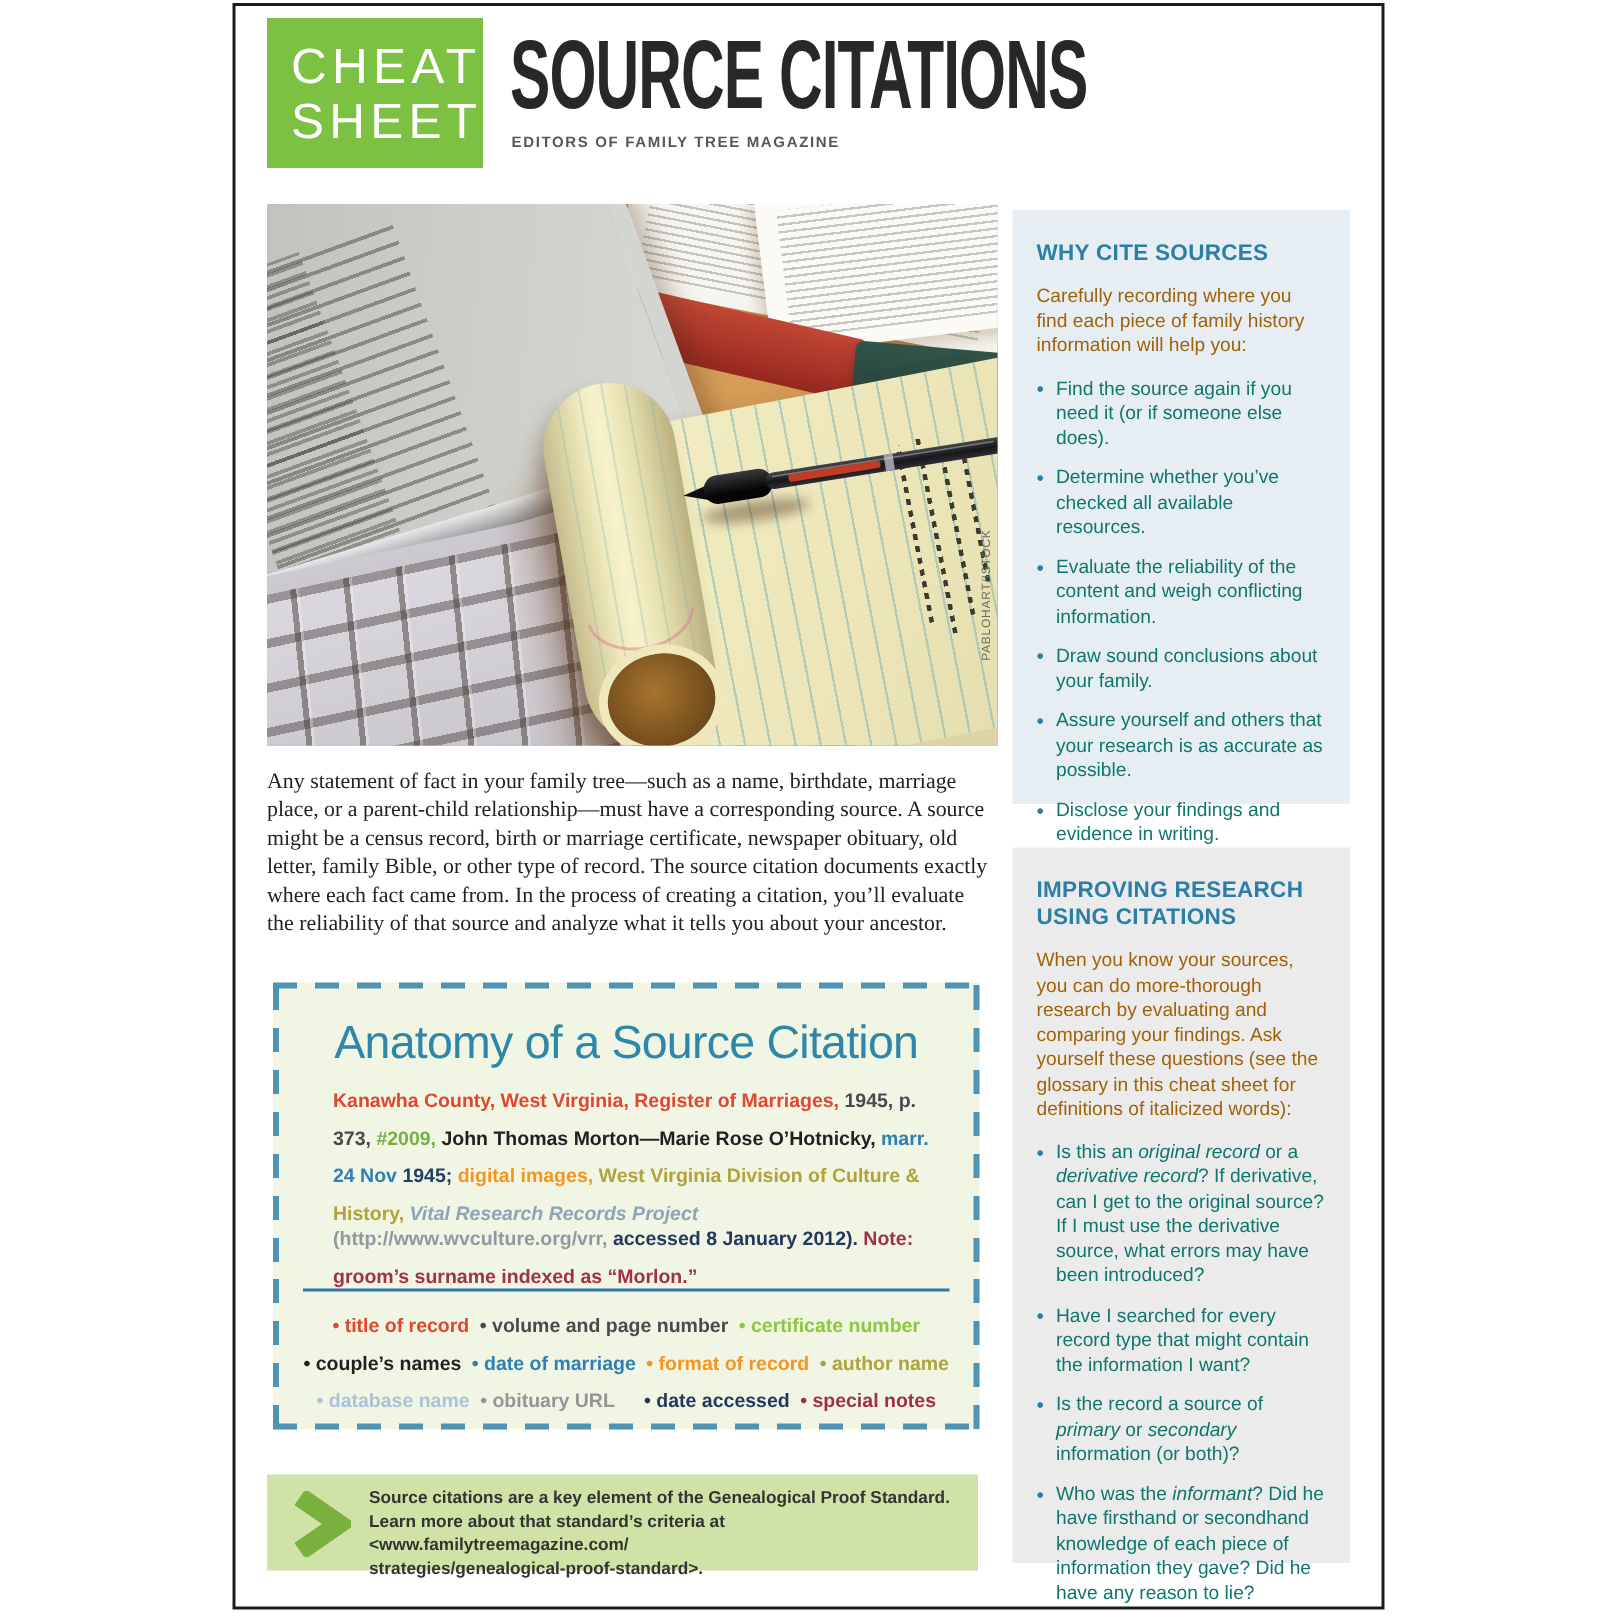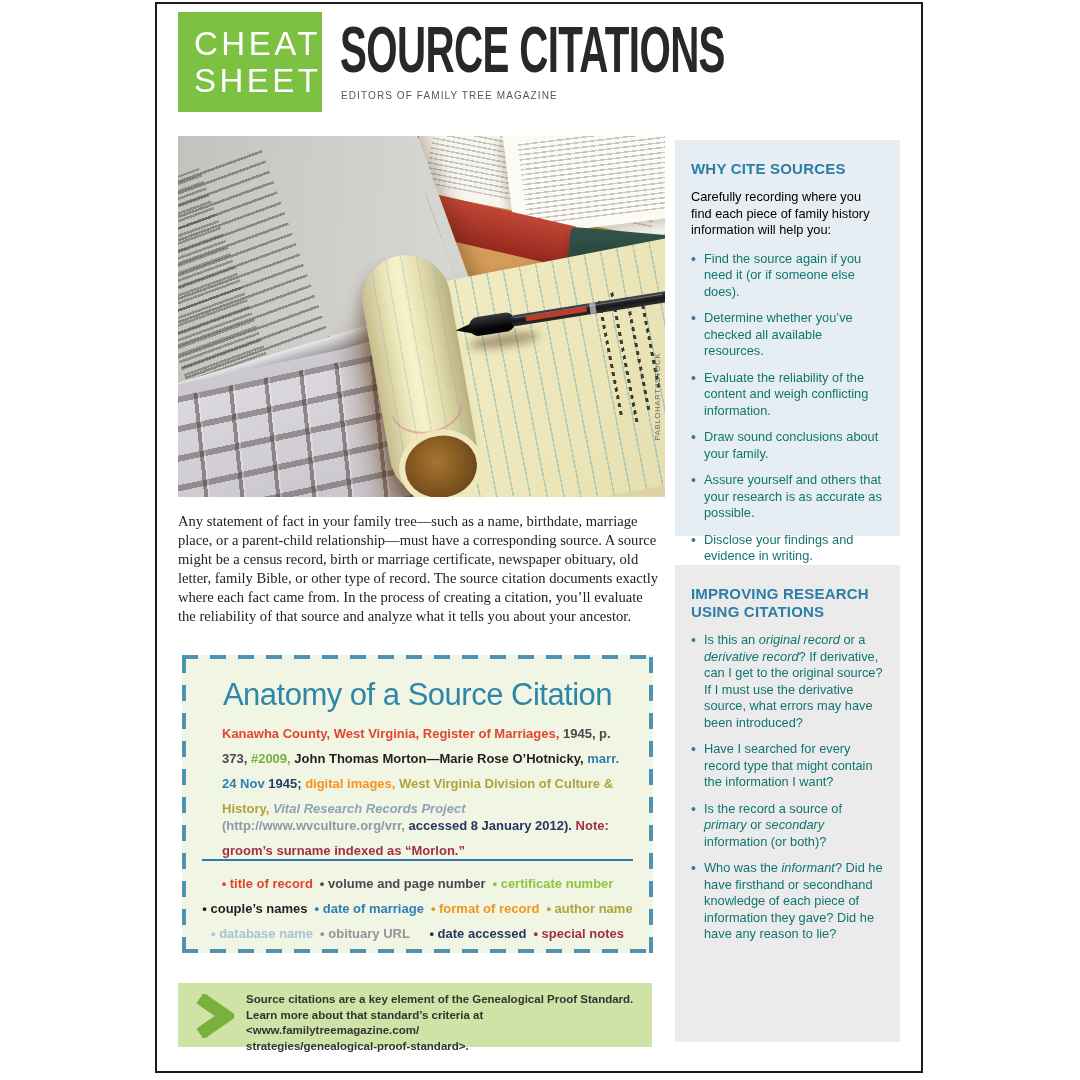--- a/index.html
+++ b/index.html
@@ -7,21 +7,21 @@
           font-family:"Liberation Sans",sans-serif;}
   .page{position:absolute;left:155px;top:2px;width:768px;height:1071px;
         border:2px solid #1c1c1c;background:#fff;box-sizing:border-box;}
 
   
   .badge{position:absolute;left:21px;top:8px;width:144px;height:100px;background:#7dc142;color:#fff;}
   .badge div{padding-left:16px;font-size:33px;letter-spacing:3.5px;line-height:37px;font-weight:400;}
   .badge div:first-child{margin-top:13px;}
   .title{position:absolute;left:183px;top:14px;font-size:65px;line-height:64px;font-weight:700;
          color:#282828;transform:scaleX(.62);transform-origin:left top;white-space:nowrap;letter-spacing:-1px;}
-  .subtitle{position:absolute;left:184px;top:86px;font-size:10px;letter-spacing:1.1px;color:#55565a;font-weight:400;}
+  .subtitle{position:absolute;left:184px;top:86px;font-size:10px;letter-spacing:1.1px;color:#55565a;font-weight:700;}
 
   
   .photo{position:absolute;left:21px;top:132px;width:487px;height:361px;overflow:hidden;
          background:linear-gradient(160deg,#e9c080 0%,#dca55f 30%,#c68e4b 70%,#b57f41 100%);}
   .photo *{position:absolute;}
   .pages1{left:240px;top:-45px;width:260px;height:125px;transform:rotate(11deg);background:#f7f5ef;
           box-shadow:0 4px 10px rgba(90,50,10,.25);}
   .pages1::after,.pages2::after{content:"";position:absolute;inset:10px 14px;
           background:repeating-linear-gradient(0deg,rgba(115,115,108,.38) 0 1.5px,transparent 1.5px 5px);}
   .pages2{left:330px;top:-15px;width:185px;height:105px;transform:rotate(-7deg);background:#fbfaf5;
@@ -112,21 +112,21 @@
   .legend-rule{position:absolute;left:20px;top:204px;width:431px;height:2px;background:#3279a3;}
   .legend{position:absolute;left:0;right:0;top:216px;text-align:center;
       font-size:13px;font-weight:700;line-height:25px;}
   .legend span{margin:0 3.5px;}
 
   
   .sidebox{position:absolute;left:518px;width:225px;box-sizing:border-box;padding:20px 16px;}
   .box1{top:136px;height:396px;background:#e6eef3;}
   .box2{top:561px;height:477px;background:#ebebec;}
   .sidehead{font-size:15px;font-weight:700;color:#2b7ea6;line-height:18px;letter-spacing:.2px;margin:0 0 11px;}
-  .sideintro{font-size:12.8px;line-height:16.5px;color:#000000;margin:0 0 12px;}
+  .sideintro{font-size:12.8px;line-height:16.5px;color:#a16207;margin:0 0 12px;}
   .blist{list-style:none;margin:0;padding:0;font-size:12.8px;line-height:16.5px;color:#0f766e;}
   .blist li{position:relative;padding-left:13px;margin-bottom:10px;}
   .blist li::before{content:"\2022";position:absolute;left:0;top:0;color:#2b7ea6;font-size:14px;}
 
   
   .note{position:absolute;left:21px;top:979px;width:474px;height:64px;background:#cfe3a6;}
   .chevron{position:absolute;left:18px;top:11px;}
   .note-text{position:absolute;left:68px;top:9px;font-size:11.5px;font-weight:700;
       line-height:15.5px;color:#333;}
 </style>
@@ -218,20 +218,21 @@
           <li>Evaluate the reliability of the content and weigh conflicting information.</li>
           <li>Draw sound conclusions about your family.</li>
           <li>Assure yourself and others that your research is as accurate as possible.</li>
           <li>Disclose your findings and evidence in writing.</li>
           <li>Follow the Genealogical Proof Standard, a benchmark for accurate research.</li>
         </ul>
     </div>
 
     <div class="sidebox box2">
       <h3 class="sidehead">IMPROVING RESEARCH USING CITATIONS</h3>
+      <p class="sideintro">When you know your sources, you can do more-thorough research by evaluating and comparing your findings. Ask yourself these questions (see the glossary in this cheat sheet for definitions of italicized words):</p>
       <ul class="blist">
           <li><span>Is this an </span><span style="font-style: italic;">original record</span><span> or a </span><span style="font-style: italic;">derivative record</span><span>? If derivative, can I get to the original source? If I must use the derivative source, what errors may have been introduced?</span></li>
           <li><span>Have I searched for every record type that might contain the information I want?</span></li>
           <li><span>Is the record a source of </span><span style="font-style: italic;">primary</span><span> or </span><span style="font-style: italic; text-align: center;">secondary</span><span> information (or both)?</span></li>
           <li><span>Who was the </span><span style="font-style: italic;">informant</span><span>? Did he have firsthand or secondhand knowledge of each piece of information they gave? Did he have any reason to lie?</span></li>
         </ul>
     </div>
 
     <div class="note">
       <svg class="chevron" width="38" height="44" viewBox="0 0 38 44">

